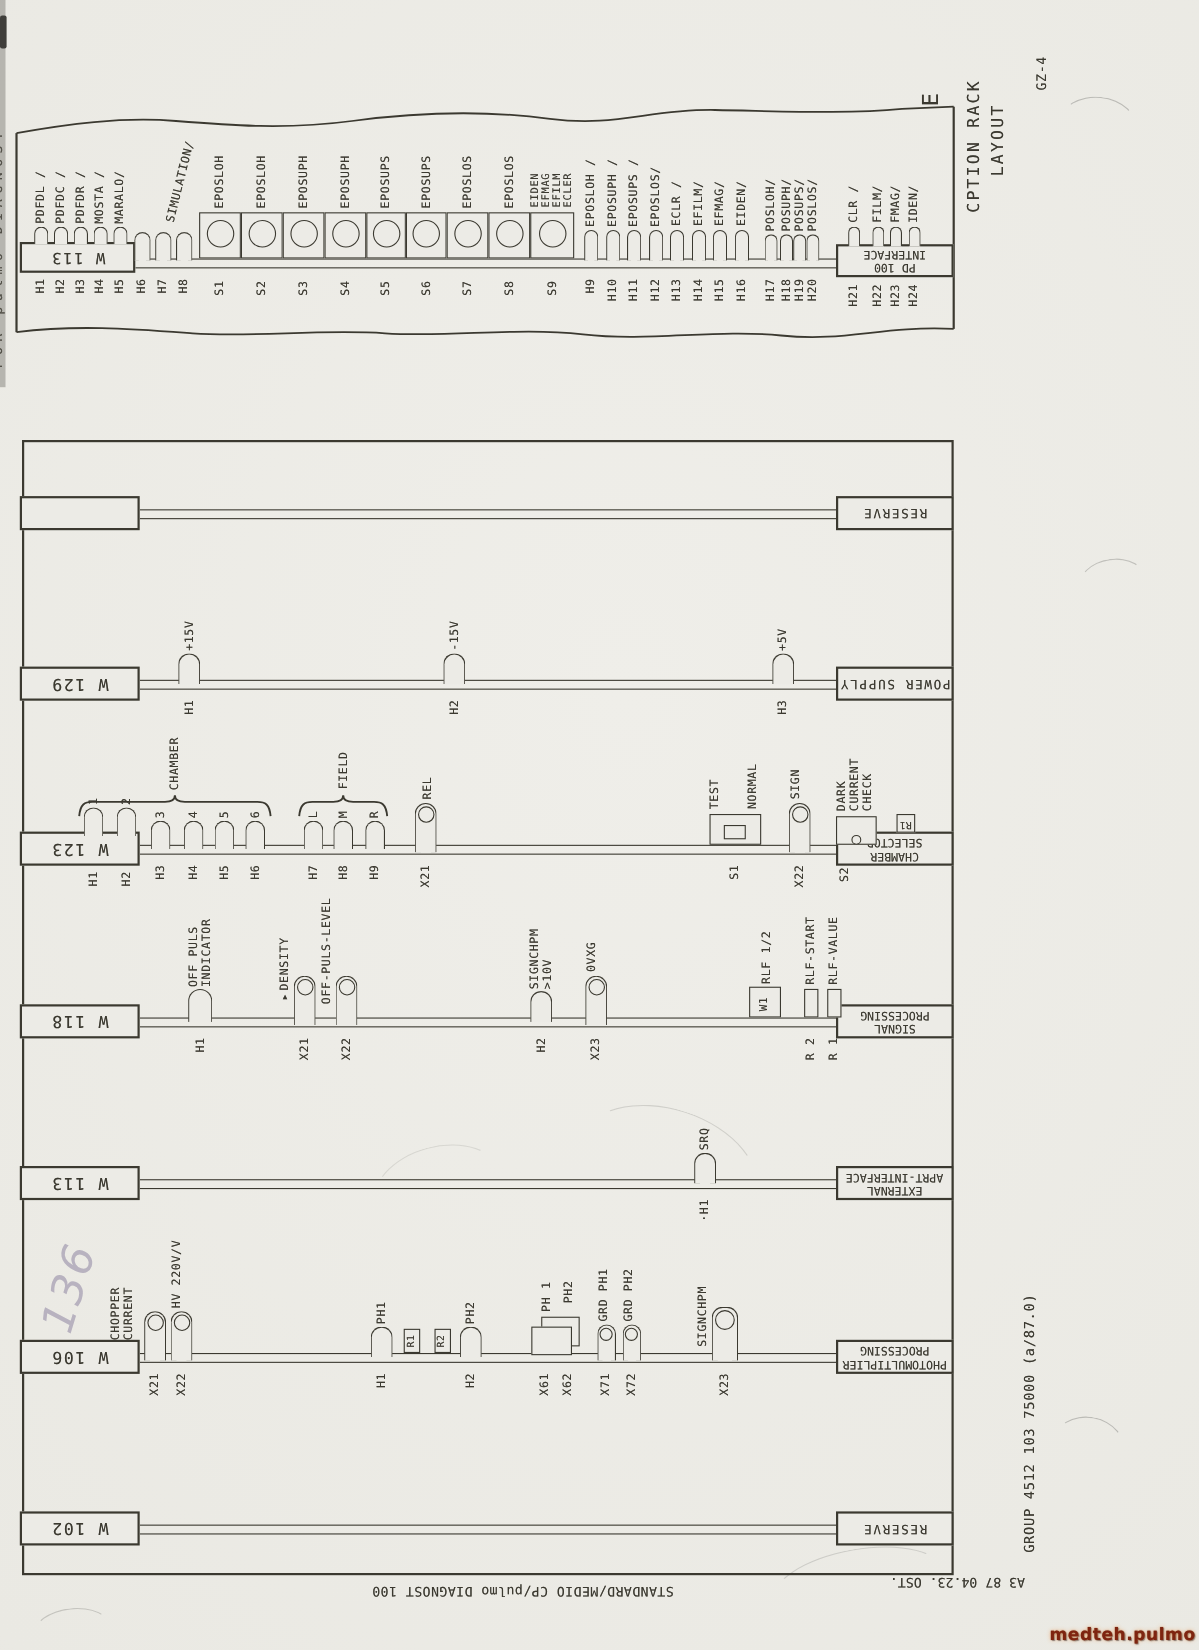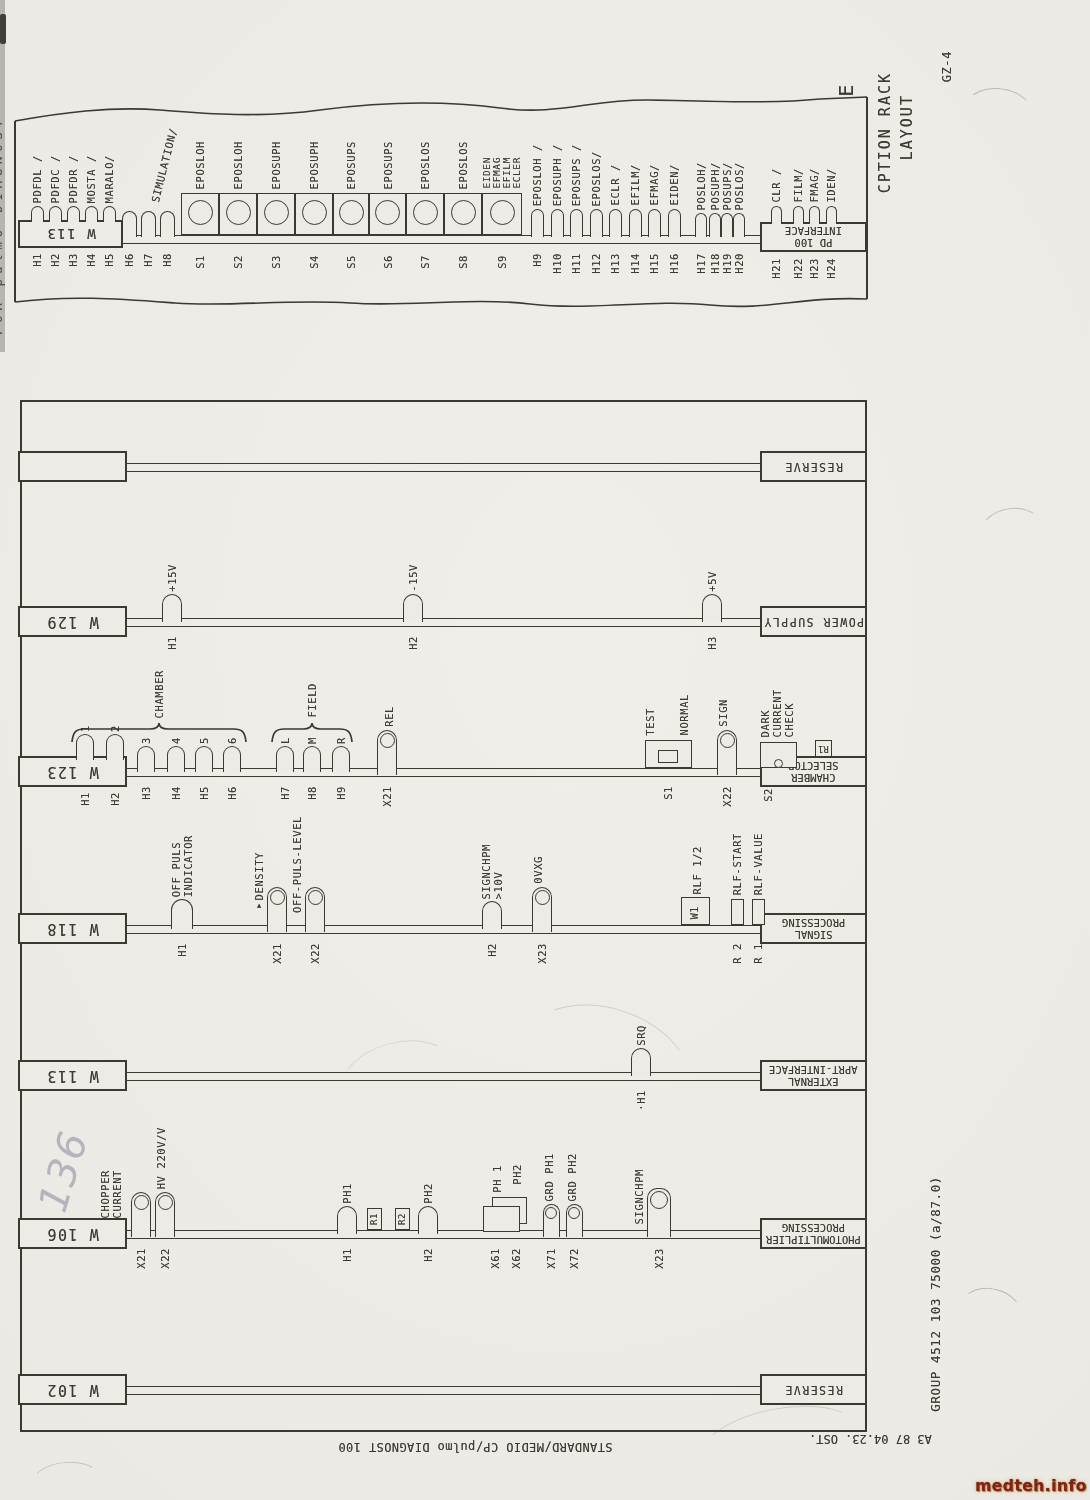--- a/index.html
+++ b/index.html
@@ -82,21 +82,21 @@
   <div style="position:absolute;left:330px;top:1436px;width:290px;text-align:center;">
     <span class="flip" id="footer-standard" style="font-size:12px;letter-spacing:.4px;">STANDARD/MEDIO CP/pulmo DIAGNOST 100</span>
   </div>
 
   <div style="position:absolute;left:808px;top:1428px;width:125px;text-align:center;">
     <span class="flip" id="footer-sheet" style="font-size:12px;">A3 87 04.23. OST.</span>
   </div>
 
   <div id="handwritten">136</div>
 
-  <div id="watermark">medteh.info</div>
+  <div id="watermark">medteh.pulmo</div>
 <div class="bus" style="left: 123px; top: 235px; width: 637px;"></div>
     <div class="box" style="left: 18px; top: 220px; width: 105px; height: 28px;">
       <span class="flip" style="font-size: 14px; letter-spacing: 1.5px;">W 113</span>
     </div>
     <div class="box" style="left: 760px; top: 222px; width: 107px; height: 30px;">
       <span class="flip" style="font-size: 10.5px; line-height: 12px;">PD 100
 INTERFACE</span>
     </div>
     <div class="rect" style="left: 181px; top: 193px; width: 38px; height: 42px;"></div>
     <div class="circ" style="left: 187.5px; top: 200px; width: 25px; height: 25px;"></div>

